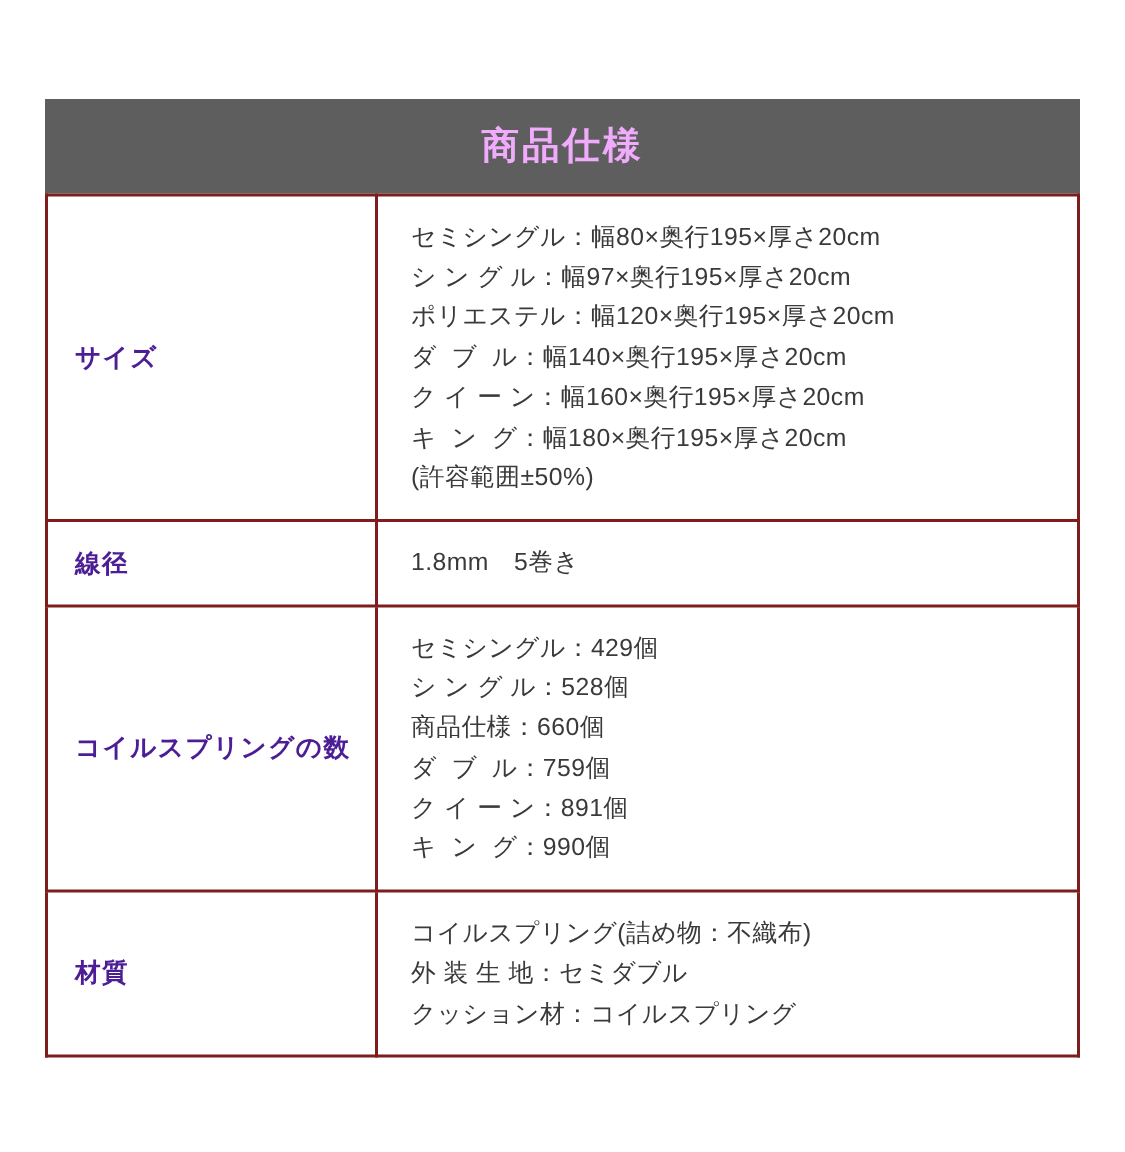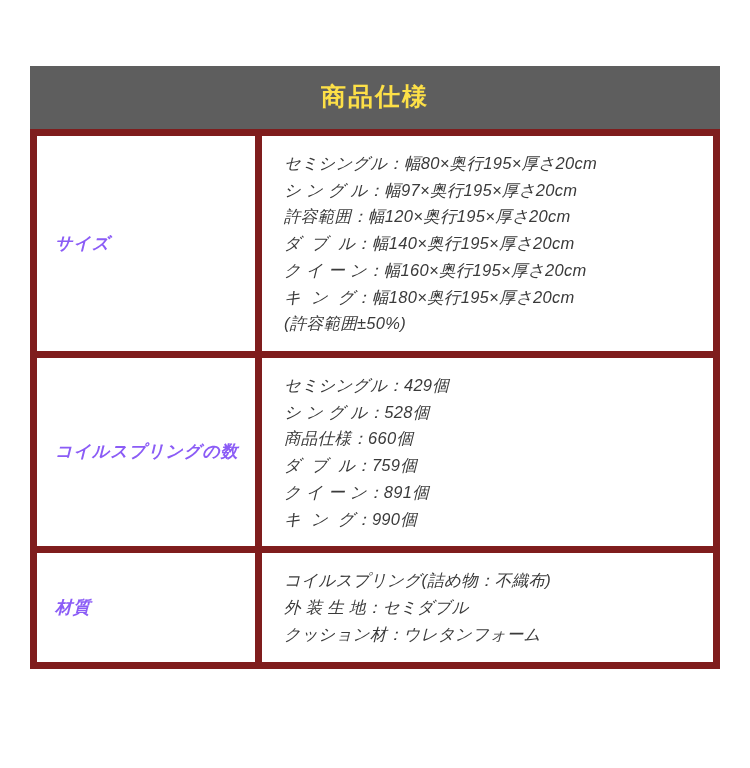--- a/index.html
+++ b/index.html
@@ -22,39 +22,38 @@
   .spec-table {
     position: absolute;
     left: 30px;
     top: 66px;
     width: 690px;
     border-collapse: collapse;
     table-layout: fixed;
   }
   .spec-table caption.title-bar {
     background: #5e5e5e;
-    color: #fde047;
+    color: #f0abfc;
     font-size: 25px;
     font-weight: bold;
     letter-spacing: 2px;
     padding: 14px 0 16px 0;
     text-align: center;
     caption-side: top;
   }
   .spec-table td {
-    border: 7px solid #7f1d1d;
+    border: 2px solid #7f1d1d;
     vertical-align: middle;
     padding: 0;
-    font-style: italic;
   }
   .spec-table tr td.label {
     width: 200px;
     font-size: 17px;
     font-weight: bold;
-    color: #8b5cf6;
+    color: #4c1d95;
     letter-spacing: 1px;
     padding: 14px 0 14px 18px;
     line-height: 1.5;
   }
   .spec-table tr td.value {
     font-size: 16.5px;
     color: #3a3a3a;
     padding: 14px 14px 14px 22px;
     line-height: 1.62;
     letter-spacing: 0.3px;
@@ -74,25 +73,33 @@
 <div class="page">
   <table class="spec-table">
     <caption class="title-bar">商品仕様</caption>
     <tbody>
       <tr class="row-size">
         <td class="label">サイズ</td>
         <td class="value">
           <div class="value-lines">
             <div>セミシングル：幅80×奥行195×厚さ20cm</div>
             <div>シ ン グ ル：幅97×奥行195×厚さ20cm</div>
-            <div>許容範囲：幅120×奥行195×厚さ20cm</div>
+            <div>ポリエステル：幅120×奥行195×厚さ20cm</div>
             <div>ダ  ブ  ル：幅140×奥行195×厚さ20cm</div>
             <div>ク イ ー ン：幅160×奥行195×厚さ20cm</div>
             <div>キ  ン  グ：幅180×奥行195×厚さ20cm</div>
             <div>(許容範囲±50%)</div>
+          </div>
+        </td>
+      </tr>
+      <tr class="row-wire">
+        <td class="label">線径</td>
+        <td class="value">
+          <div class="value-lines">
+            <div>1.8mm　5巻き</div>
           </div>
         </td>
       </tr>
       <tr class="row-count">
         <td class="label">コイルスプリングの数</td>
         <td class="value">
           <div class="value-lines">
             <div>セミシングル：429個</div>
             <div>シ ン グ ル：528個</div>
             <div>商品仕様：660個</div>
@@ -101,19 +108,19 @@
             <div>キ  ン  グ：990個</div>
           </div>
         </td>
       </tr>
       <tr class="row-material">
         <td class="label">材質</td>
         <td class="value">
           <div class="value-lines">
             <div>コイルスプリング(詰め物：不織布)</div>
             <div>外 装 生 地：セミダブル</div>
-            <div>クッション材：ウレタンフォーム</div>
+            <div>クッション材：コイルスプリング</div>
           </div>
         </td>
       </tr>
     </tbody>
   </table>
 </div>
 
 </body></html>

